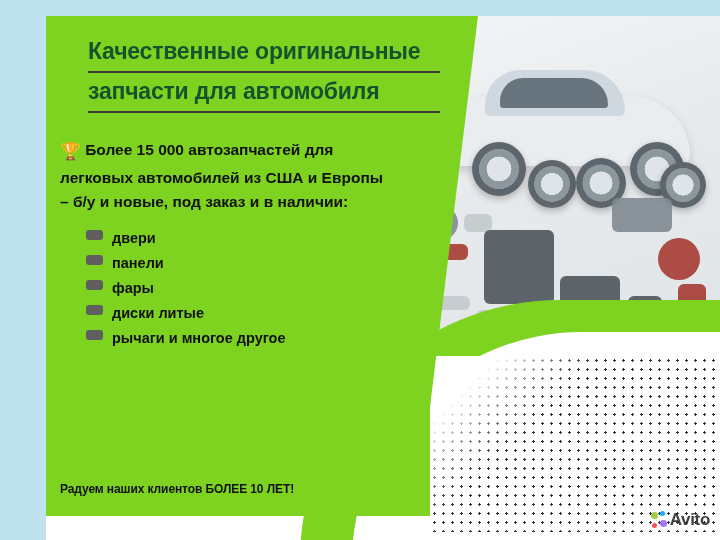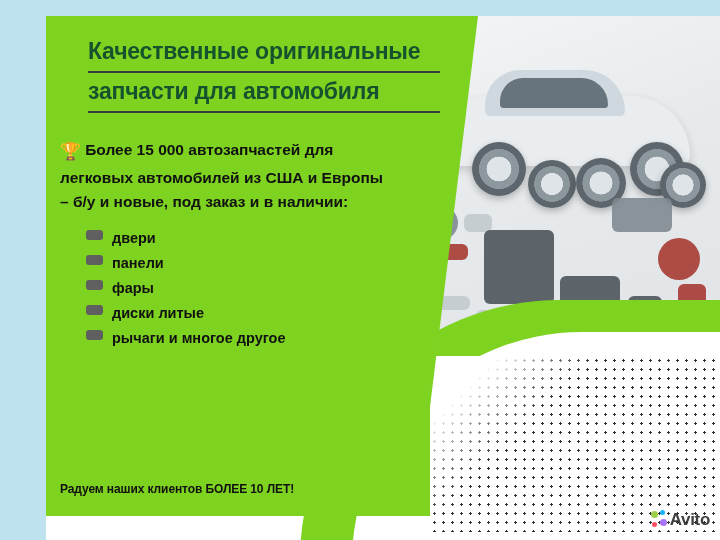--- a/index.html
+++ b/index.html
@@ -219,20 +219,21 @@
     font-size: 12px;
     font-weight: bold;
     letter-spacing: -0.1px;
   }
   
   .watermark {
     position: absolute;
     right: 10px;
     bottom: 10px;
     display: flex;
+    align-items: center;
     opacity: .92;
   }
   .wm-dots {
     position: relative;
     width: 19px; height: 19px;
   }
   .wm-dots i {
     position: absolute;
     border-radius: 50%;
     display: block;

